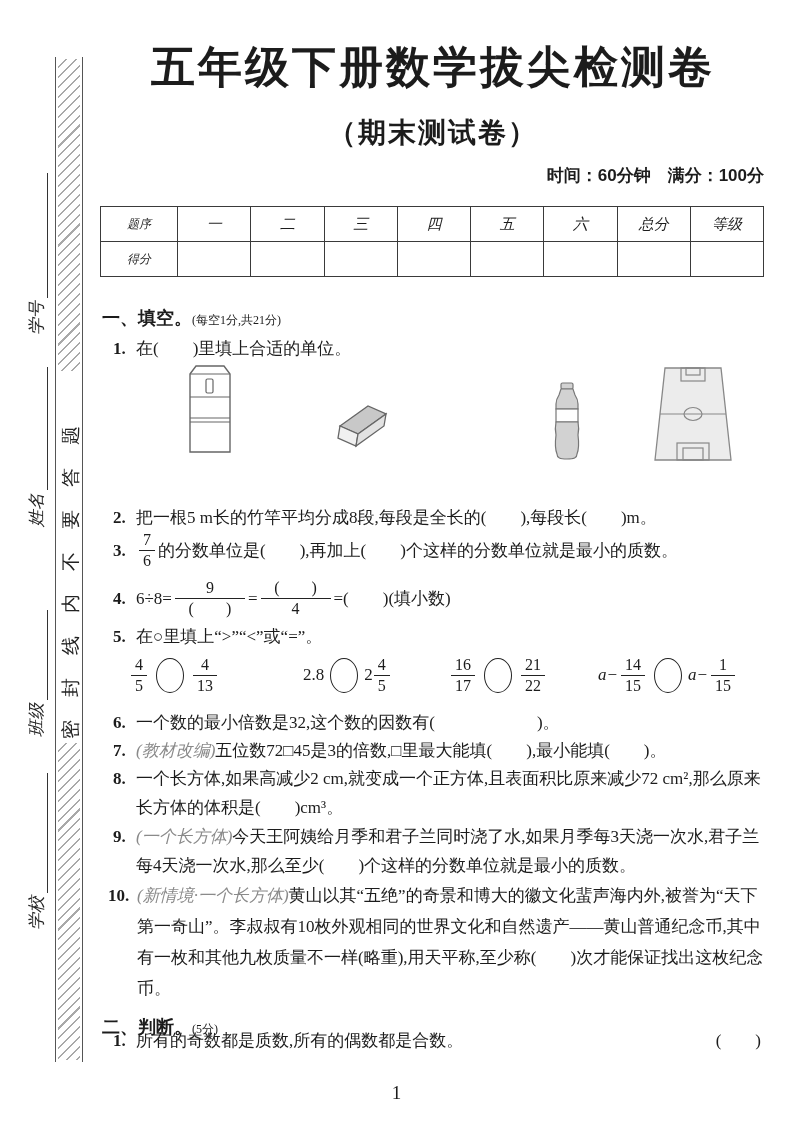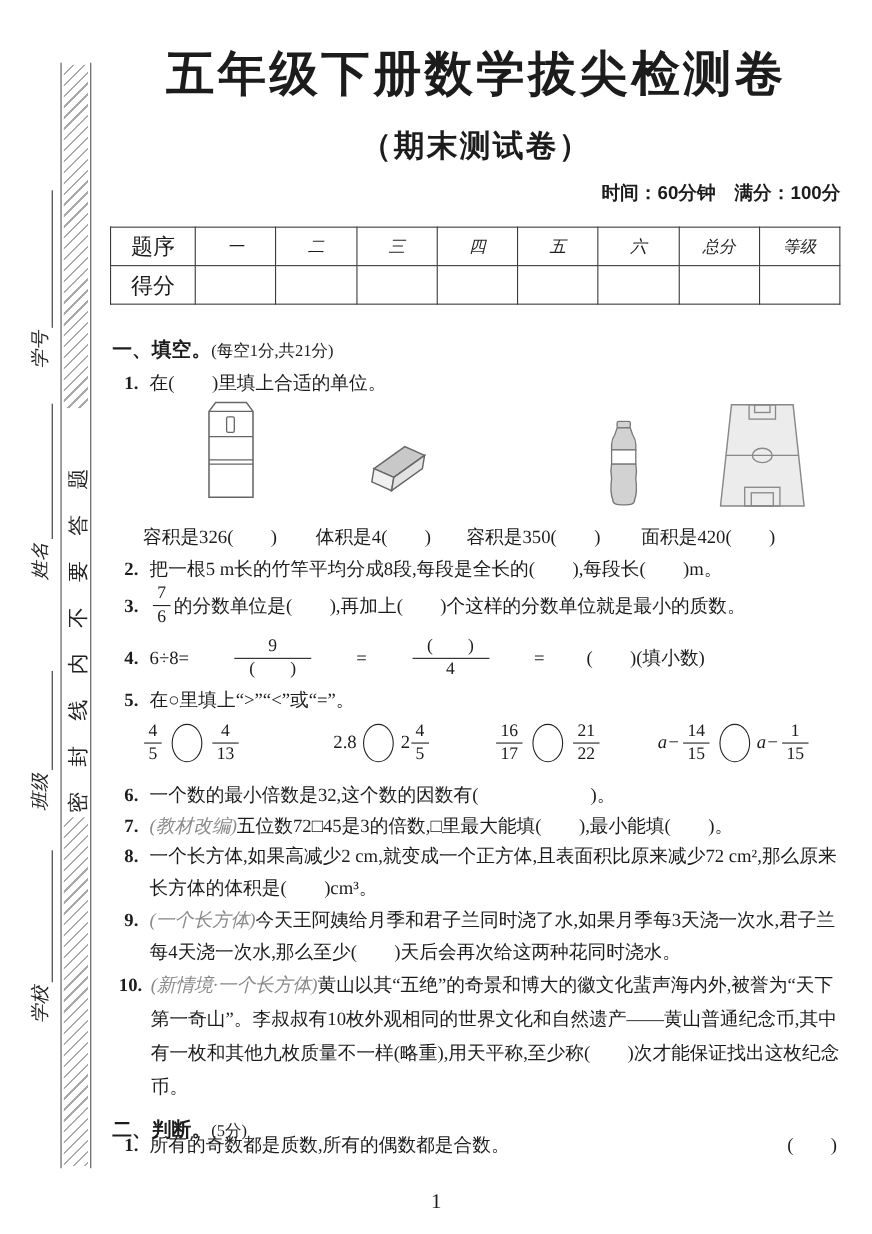--- a/index.html
+++ b/index.html
@@ -39,28 +39,28 @@
   #title{position:absolute;top:38px;left:0;width:100%;text-align:center;
          font-size:44px;font-weight:bold;letter-spacing:3px;}
   #subtitle{position:absolute;top:114px;left:0;width:100%;text-align:center;
             font-size:28px;font-weight:bold;letter-spacing:2px;}
   #meta{position:absolute;top:164px;right:2px;font-size:17px;font-weight:bold;}
 
   
   #score-table{position:absolute;top:206px;left:0;width:664px;
                border-collapse:collapse;table-layout:fixed;}
   #score-table td{border:1.5px solid #3a3a3a;height:34px;text-align:center;
-                  font-size:20px;padding:0;}
+                  font-size:12px;padding:0;font-style:italic;}
   #score-table td.rowlab{font-family:"Liberation Sans","DejaVu Sans",sans-serif;}
   #score-table td.kai{font-style:italic;font-size:15px;}
 
   
   .sec-head{position:absolute;left:2px;font-size:18px;}
   .sec-head .h{font-weight:bold;font-family:"Liberation Sans","DejaVu Sans",sans-serif;}
-  .sec-head .p{font-size:15px;}
+  .sec-head .p{font-size:12px;}
 
   
   .q{position:absolute;left:13px;width:652px;display:flex;
      font-size:17px;line-height:29px;}
   .q .no{flex:none;min-width:23px;font-weight:bold;}
   .q.wide-no{left:8px;width:657px;}
   .q.wide-no .no{min-width:29px;}
   .q .body{flex:1;}
   .tag{color:#8a8a8a;font-style:italic;}
 
@@ -79,21 +79,21 @@
 
   
   #q5-row{position:absolute;top:644px;left:0;width:664px;height:62px;}
   .cmp{position:absolute;top:0;height:62px;display:flex;align-items:center;font-size:17px;}
   .circle{display:inline-block;width:26px;height:33px;border:1.4px solid #222;
           border-radius:50%;margin:0 6px;}
   .mvar{font-style:italic;font-family:"Liberation Serif",serif;}
 
   
   #q4{top:572px;height:52px;align-items:center;}
-  #q4 .body{display:flex;align-items:center;flex-wrap:nowrap;gap:38px;}
+  #q4 .body{display:flex;align-items:center;flex-wrap:nowrap;}
 
   #q3{top:528px;height:44px;align-items:center;}
   #q3 .body{display:flex;align-items:center;}
 
   #s2q1 .body{display:flex;}
   #s2q1 .answer{margin-left:auto;padding-right:4px;}
 
   #page-num{position:absolute;left:0;top:1082px;width:793px;text-align:center;
             font-size:19px;}
   svg{display:block;}
@@ -202,26 +202,20 @@
         <line x1="6" y1="48" x2="72" y2="48" stroke="#888" stroke-width="1.2"></line>
         <ellipse cx="39" cy="48" rx="9" ry="6.5" fill="none" stroke="#888" stroke-width="1.2"></ellipse>
         <rect x="27" y="2" width="24" height="13" fill="none" stroke="#888" stroke-width="1.2"></rect>
         <rect x="32" y="2" width="14" height="7" fill="none" stroke="#888" stroke-width="1.2"></rect>
         <rect x="23" y="77" width="32" height="17" fill="none" stroke="#888" stroke-width="1.2"></rect>
         <rect x="29" y="82" width="20" height="12" fill="none" stroke="#888" stroke-width="1.2"></rect>
       </svg>
     </div>
   </div>
 
-  <div id="q1-captions">
-    <span class="cap" style="left:30px;">容积是326(　　)</span>
-    <span class="cap" style="left:187px;">体积是4(　　)</span>
-    <span class="cap" style="left:324px;">容积是350(　　)</span>
-    <span class="cap" style="left:483px;">面积是420(　　)</span>
-  </div>
 
   <div class="q" style="top:503px;">
     <span class="no">2.</span>
     <div class="body">把一根5 m长的竹竿平均分成8段,每段是全长的(　　),每段长(　　)m。</div>
   </div>
 
   <div class="q" id="q3">
     <span class="no">3.</span>
     <div class="body">
       <span class="frac">
@@ -312,21 +306,21 @@
     <div class="body"><span class="tag">(教材改编)</span><span>五位数72□45是3的倍数,□里最大能填(　　),最小能填(　　)。</span></div>
   </div>
 
   <div class="q" style="top:764px;">
     <span class="no">8.</span>
     <div class="body">一个长方体,如果高减少2 cm,就变成一个正方体,且表面积比原来减少72 cm²,那么原来长方体的体积是(　　)cm³。</div>
   </div>
 
   <div class="q" style="top:822px;">
     <span class="no">9.</span>
-    <div class="body"><span class="tag">(一个长方体)</span><span>今天王阿姨给月季和君子兰同时浇了水,如果月季每3天浇一次水,君子兰每4天浇一次水,那么至少(　　)天后会再次给这两种花同时浇水。</span></div>
+    <div class="body"><span class="tag">(一个长方体)</span><span>今天王阿姨给月季和君子兰同时浇了水,如果月季每3天浇一次水,君子兰每4天浇一次水,那么至少(　　)个这样的分数单位就是最小的质数。</span></div>
   </div>
 
   <div class="q wide-no" style="top:880px;line-height:31px;">
     <span class="no">10.</span>
     <div class="body"><span class="tag">(新情境·一个长方体)</span><span>黄山以其“五绝”的奇景和博大的徽文化蜚声海内外,被誉为“天下第一奇山”。李叔叔有10枚外观相同的世界文化和自然遗产——黄山普通纪念币,其中有一枚和其他九枚质量不一样(略重),用天平称,至少称(　　)次才能保证找出这枚纪念币。</span></div>
   </div>
 
   <div class="sec-head" style="top:998px;margin-top:17px;">
     <span class="h">二、判断。</span><span class="p">(5分)</span>
   </div>

